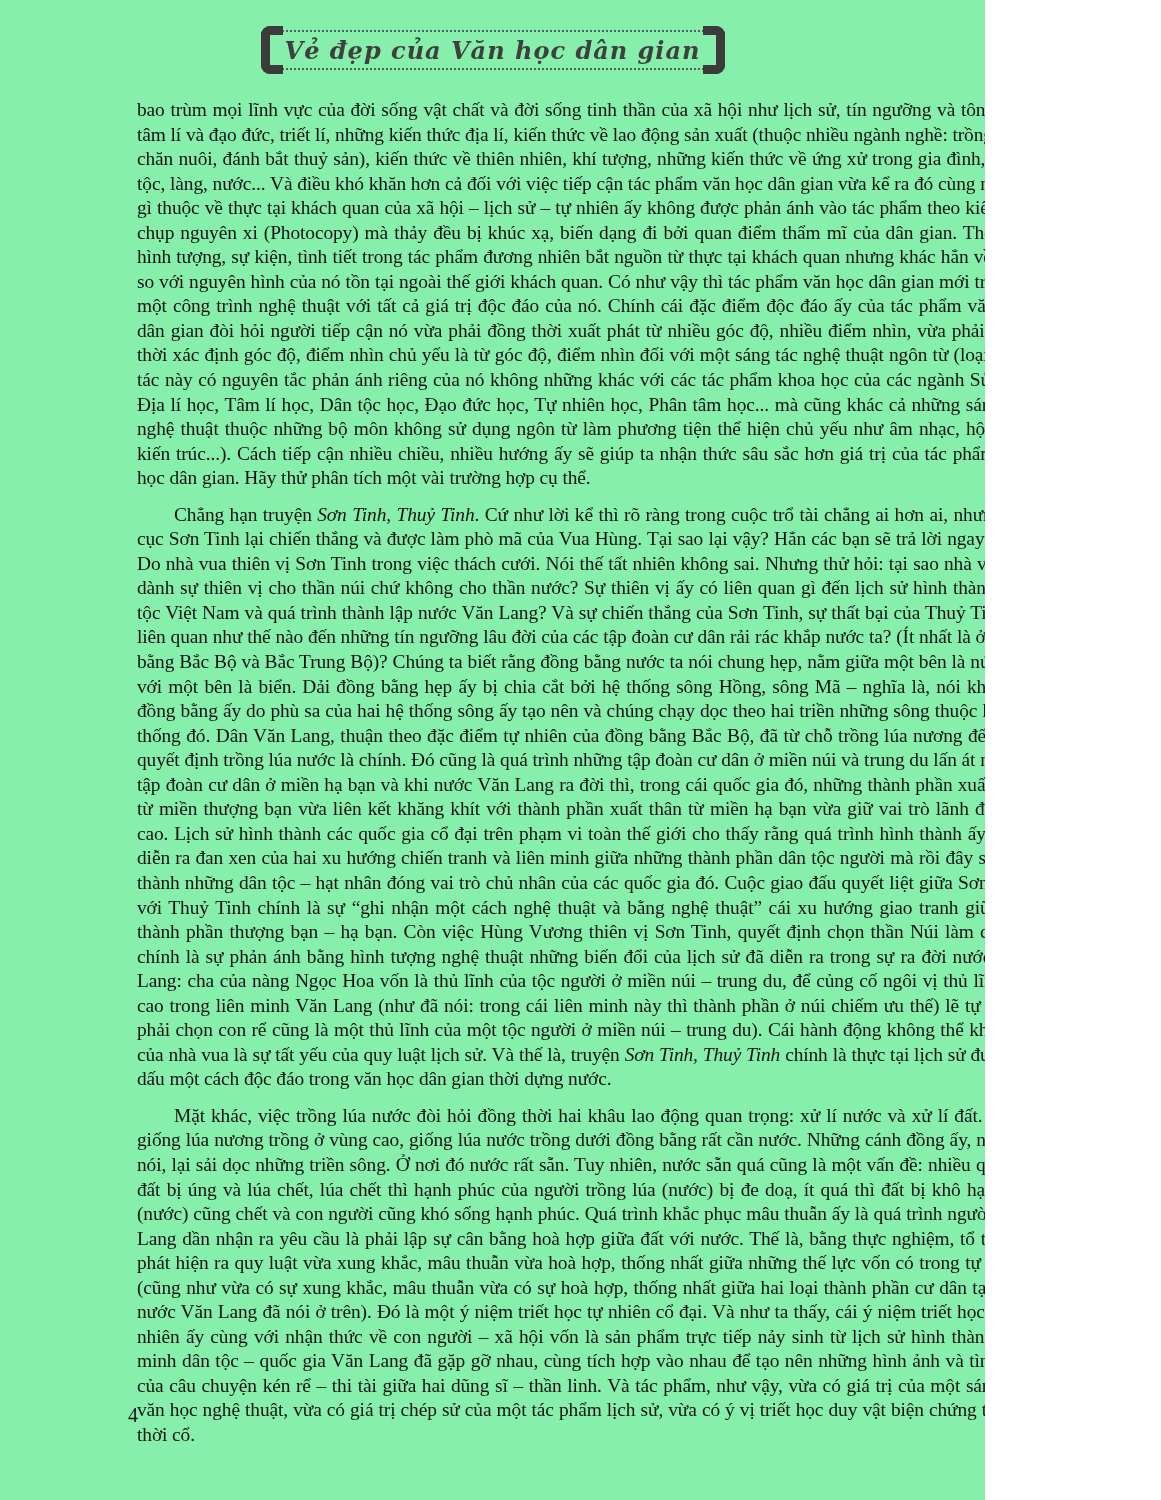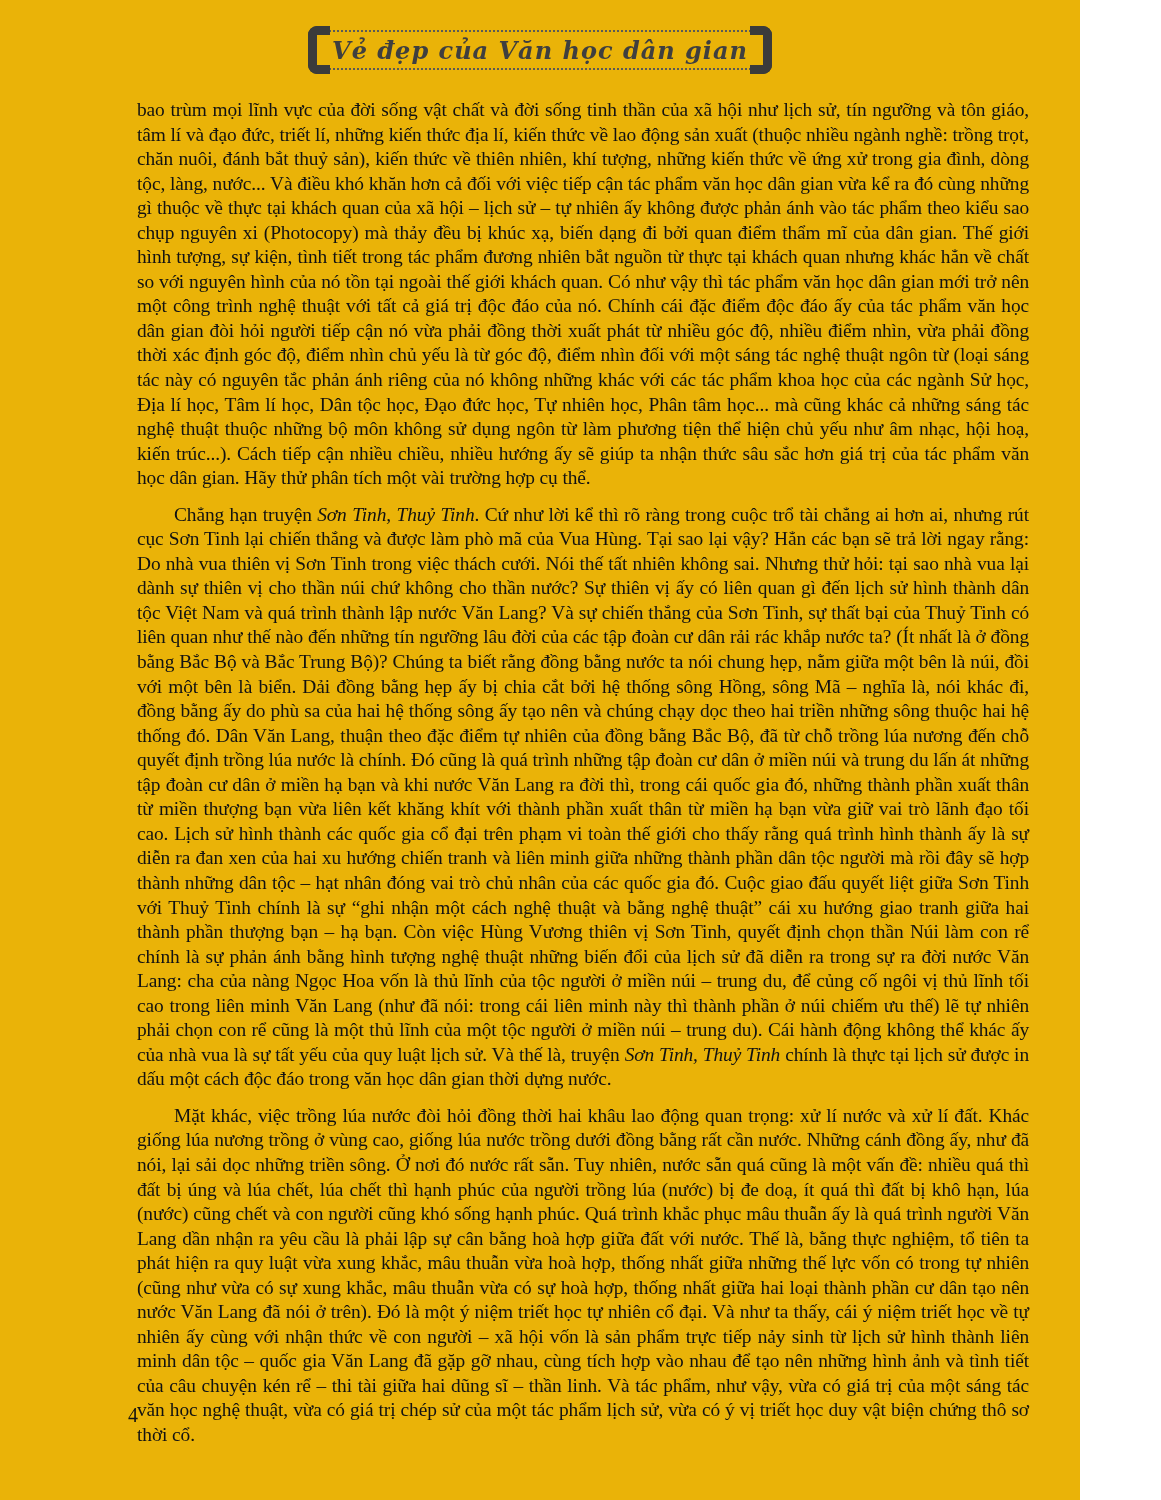--- a/index.html
+++ b/index.html
@@ -1,20 +1,20 @@
 <!DOCTYPE html>
 <html><head>
 <meta charset="utf-8">
 <style>
   html, body { margin: 0; padding: 0; background: #ffffff; }
   .page {
     position: relative;
-    width: 1080px;
+    width: 985px;
     height: 1500px;
-    background: #eab308;
+    background: #86efac;
     font-family: "Liberation Serif", serif;
     color: #121212;
     overflow: hidden;
   }
   
   .header {
     position: absolute;
     top: 30px;
     left: 0;
     width: 100%;

